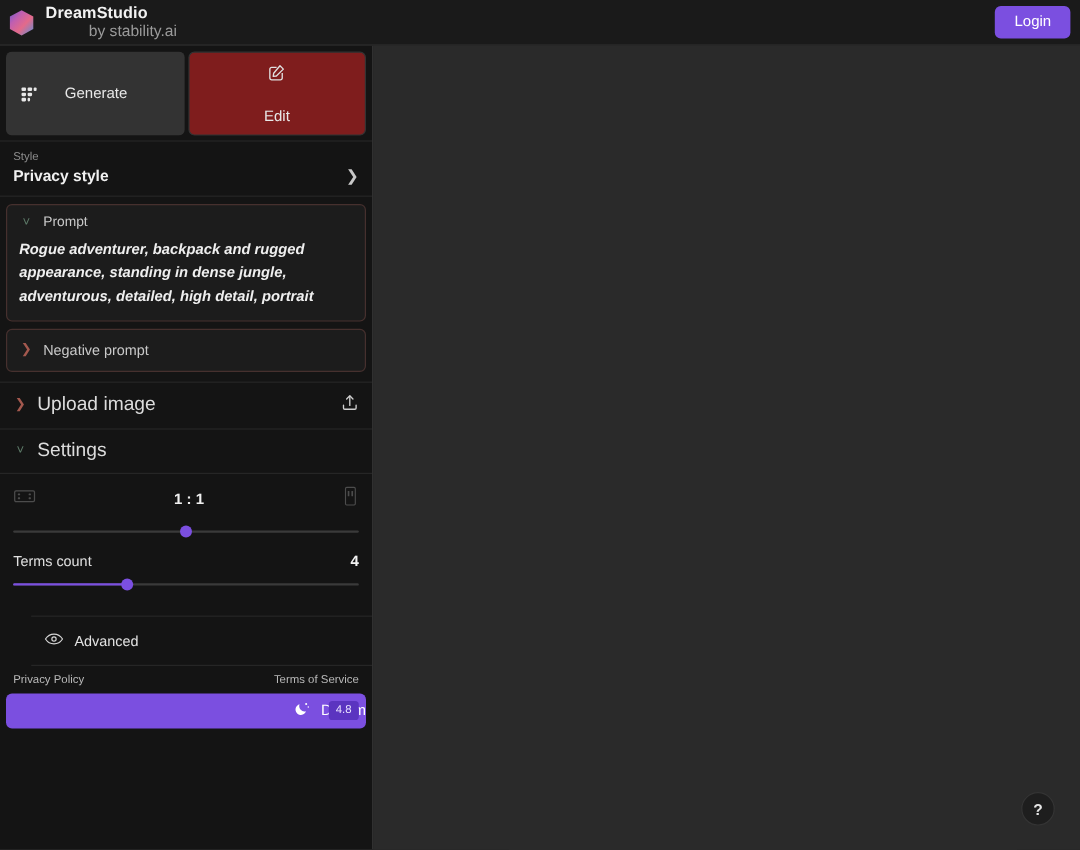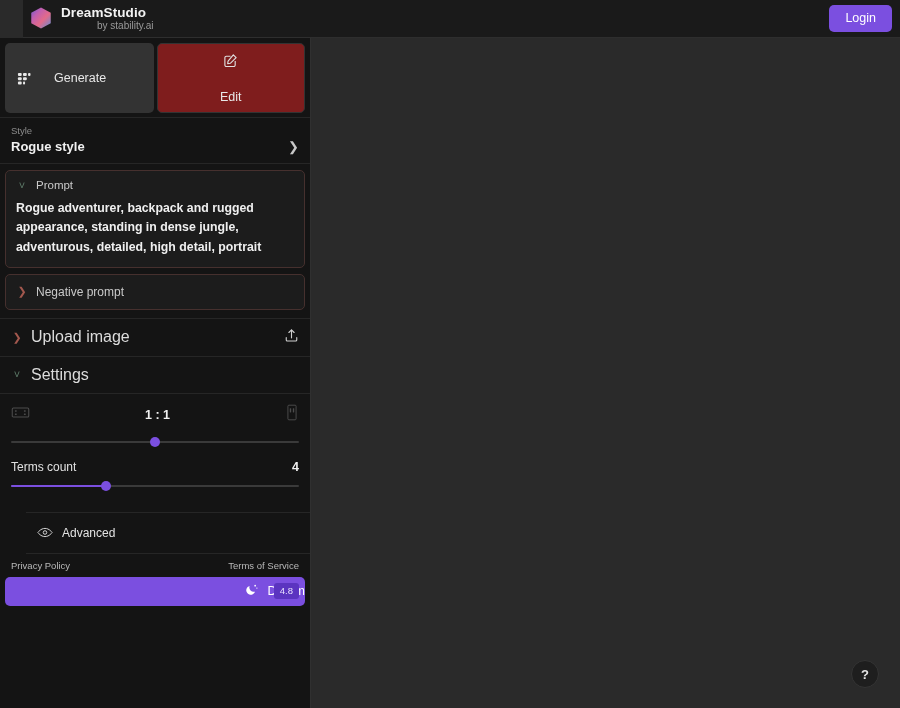--- a/index.html
+++ b/index.html
@@ -11,27 +11,27 @@
   }
   #app { position: relative; width: 900px; height: 708px; display: flex; flex-direction: column; }
 
   
   .topbar {
     height: 38px; min-height: 38px;
     background: #1a1a1a;
     display: flex; align-items: center;
     padding: 0 8px 0 6px;
     border-bottom: 1px solid #2e2e2e;
-    position: relative; z-index: 5; margin-left: 23px;
+    position: relative; z-index: 5;
   }
   .brand { display: flex; align-items: center; gap: 8px; }
   .hexlogo { width: 24px; height: 24px; flex: 0 0 24px; }
   .brand-text { display: flex; flex-direction: column; justify-content: center; line-height: 1.05; }
   .brand-title { font-size: 13.5px; font-weight: bold; color: #f2f2f2; letter-spacing: .1px; }
-  .brand-sub { font-size: 10px; color: #9a9a9a; margin-top: 1px; padding-left: 36px; }
+  .brand-sub { font-size: 13px; color: #9a9a9a; margin-top: 1px; padding-left: 36px; }
   .topbar-spacer { flex: 1; }
   .login-btn {
     background: #7b4fe0; color: #fff;
     font-size: 12.5px; font-weight: normal;
     padding: 7px 16px; border: none; border-radius: 5px;
     cursor: pointer; line-height: 1;
   }
 
   
   .body-row { flex: 1; display: flex; min-height: 0; }
@@ -79,20 +79,21 @@
   .prompt-head { display: flex; align-items: center; gap: 8px; cursor: pointer; }
   .caret { width: 12px; font-size: 11px; line-height: 1; display: inline-block; text-align: center; }
   .caret.down { color: #5d7a68; }
   .caret.right { color: #a3584e; }
   .prompt-title { font-size: 11.5px; color: #c9c9c9; }
   .prompt-text {
     margin-top: 8px;
     font-size: 12.3px; line-height: 1.57;
     color: #efefef; font-weight: bold;
     word-wrap: break-word;
+    font-style: italic;
   }
   .neg-card {
     margin: 6px 5px 0 5px;
     background: #1c1c1c;
     border: 1px solid #46302e;
     border-radius: 5px;
     padding: 10px 10px;
     display: flex; align-items: center; gap: 8px; cursor: pointer;
   }
   .neg-title { font-size: 12px; color: #c9c9c9; text-align: center; }
@@ -226,21 +227,21 @@
               <path d="M11 1.9l3 3L7.8 11 5 11.4l.4-2.8z" stroke-linejoin="round"></path>
             </svg>
           </span>
           <span>Edit</span>
         </div>
       </div>
 
       <div class="style-row">
         <div class="style-label">Style</div>
         <div class="style-value-row">
-          <span class="style-value">Rogue style</span>
+          <span class="style-value">Privacy style</span>
           <span class="chev-right">❯</span>
         </div>
       </div>
 
       <div class="prompt-card">
         <div class="prompt-head">
           <span class="caret down">˅</span>
           <span class="prompt-title">Prompt</span>
         </div>
         <div class="prompt-text">Rogue adventurer, backpack and rugged appearance, standing in dense jungle, adventurous, detailed, high detail, portrait</div>

